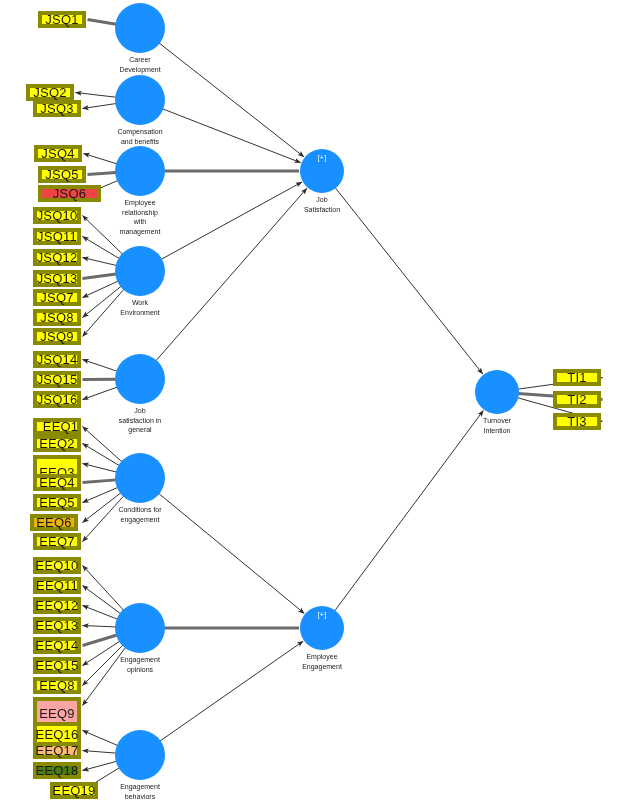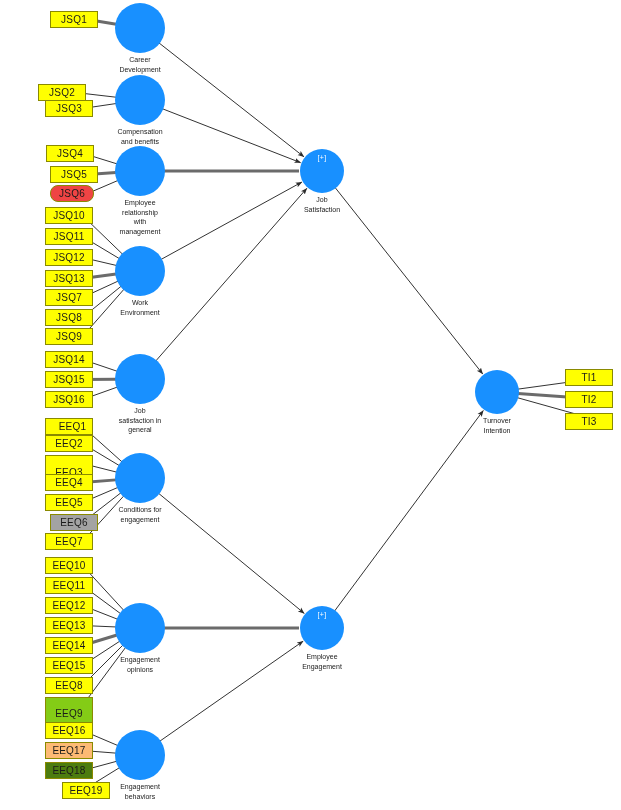--- a/index.html
+++ b/index.html
@@ -3,27 +3,26 @@
 <meta charset="utf-8">
 <style>
   html,body{margin:0;padding:0;background:#ffffff;}
   body{font-family:"Liberation Sans","DejaVu Sans",sans-serif;}
   #stage{position:relative;width:621px;height:810px;background:#ffffff;overflow:hidden;}
   #edges{position:absolute;left:0;top:0;width:621px;height:810px;}
   .ind-box{
     position:absolute;
     box-sizing:border-box;
     background:#ffff00;
-    border:1px solid #6d28d9;
+    border:4px solid #6d28d9;
     display:flex;align-items:center;justify-content:center;
-    font-size:10px;
+    font-size:13px;
     color:#1a1a1a;
     letter-spacing:.2px;
     z-index:3;
-    margin-left:12px;
   }
   .latent{
     position:absolute;
     border-radius:50%;
     background:#1890ff;
     z-index:3;
     display:flex;align-items:flex-start;justify-content:center;
   }
   .latent .plus{
     color:#ffffff;
@@ -101,47 +100,47 @@
         <line x1="335.03666984035857" y1="187.4634516269671" x2="482.7217425557978" y2="373.96860059903605" stroke="#333333" stroke-width="1" marker-end="url(#arrow)"></line>
         <line x1="334.5083237077079" y1="611.1316320284625" x2="483.3004073677485" y2="410.474879206922" stroke="#333333" stroke-width="1" marker-end="url(#arrow)"></line>
       </g>
   </svg>
   <div id="nodes">
       <div class="ind-box" style="left: 38px; top: 11px; width: 48px; height: 17px; background: rgb(255, 255, 0); border-color: rgb(138, 138, 0);">JSQ1</div>
       <div class="ind-box" style="left: 26px; top: 84px; width: 48px; height: 17px; background: rgb(255, 255, 0); border-color: rgb(138, 138, 0);">JSQ2</div>
       <div class="ind-box" style="left: 33px; top: 100px; width: 48px; height: 17px; background: rgb(255, 255, 0); border-color: rgb(138, 138, 0);">JSQ3</div>
       <div class="ind-box" style="left: 34px; top: 145px; width: 48px; height: 17px; background: rgb(255, 255, 0); border-color: rgb(138, 138, 0);">JSQ4</div>
       <div class="ind-box" style="left: 38px; top: 166px; width: 48px; height: 17px; background: rgb(255, 255, 0); border-color: rgb(138, 138, 0);">JSQ5</div>
-      <div class="ind-box" style="left: 38px; top: 185px; width: 44px; height: 17px; background: #ef4444; border-color: rgb(138, 138, 0); border-radius: 8px;">JSQ6</div>
+      <div class="ind-box" style="left: 38px; top: 185px; width: 63px; height: 17px; background: #ef4444; border-color: rgb(138, 138, 0);">JSQ6</div>
       <div class="ind-box" style="left: 33px; top: 207px; width: 48px; height: 17px; background: rgb(255, 255, 0); border-color: rgb(138, 138, 0);">JSQ10</div>
       <div class="ind-box" style="left: 33px; top: 228px; width: 48px; height: 17px; background: rgb(255, 255, 0); border-color: rgb(138, 138, 0);">JSQ11</div>
       <div class="ind-box" style="left: 33px; top: 249px; width: 48px; height: 17px; background: rgb(255, 255, 0); border-color: rgb(138, 138, 0);">JSQ12</div>
       <div class="ind-box" style="left: 33px; top: 270px; width: 48px; height: 17px; background: rgb(255, 255, 0); border-color: rgb(138, 138, 0);">JSQ13</div>
       <div class="ind-box" style="left: 33px; top: 289px; width: 48px; height: 17px; background: rgb(255, 255, 0); border-color: rgb(138, 138, 0);">JSQ7</div>
       <div class="ind-box" style="left: 33px; top: 309px; width: 48px; height: 17px; background: rgb(255, 255, 0); border-color: rgb(138, 138, 0);">JSQ8</div>
       <div class="ind-box" style="left: 33px; top: 328px; width: 48px; height: 17px; background: rgb(255, 255, 0); border-color: rgb(138, 138, 0);">JSQ9</div>
       <div class="ind-box" style="left: 33px; top: 351px; width: 48px; height: 17px; background: rgb(255, 255, 0); border-color: rgb(138, 138, 0);">JSQ14</div>
       <div class="ind-box" style="left: 33px; top: 371px; width: 48px; height: 17px; background: rgb(255, 255, 0); border-color: rgb(138, 138, 0);">JSQ15</div>
       <div class="ind-box" style="left: 33px; top: 391px; width: 48px; height: 17px; background: rgb(255, 255, 0); border-color: rgb(138, 138, 0);">JSQ16</div>
       <div class="ind-box" style="left: 33px; top: 418px; width: 48px; height: 17px; background: rgb(255, 255, 0); border-color: rgb(138, 138, 0); padding-left: 7px;">EEQ1</div>
       <div class="ind-box" style="left: 33px; top: 435px; width: 48px; height: 17px; background: rgb(255, 255, 0); border-color: rgb(138, 138, 0);">EEQ2</div>
       <div class="ind-box" style="left: 33px; top: 455px; width: 48px; height: 34px; background: rgb(255, 255, 0); border-color: rgb(138, 138, 0);">EEQ3</div>
       <div class="ind-box" style="left: 33px; top: 474px; width: 48px; height: 17px; background: rgb(255, 255, 0); border-color: rgb(138, 138, 0);">EEQ4</div>
       <div class="ind-box" style="left: 33px; top: 494px; width: 48px; height: 17px; background: rgb(255, 255, 0); border-color: rgb(138, 138, 0);">EEQ5</div>
-      <div class="ind-box" style="left: 38px; top: 514px; width: 48px; height: 17px; background: #a3a3a3; border-color: rgb(138, 138, 0);">EEQ6</div>
+      <div class="ind-box" style="left: 30px; top: 514px; width: 48px; height: 17px; background: #eab308; border-color: rgb(138, 138, 0);">EEQ6</div>
       <div class="ind-box" style="left: 33px; top: 533px; width: 48px; height: 17px; background: rgb(255, 255, 0); border-color: rgb(138, 138, 0);">EEQ7</div>
       <div class="ind-box" style="left: 33px; top: 557px; width: 48px; height: 17px; background: rgb(255, 255, 0); border-color: rgb(138, 138, 0);">EEQ10</div>
       <div class="ind-box" style="left: 33px; top: 577px; width: 48px; height: 17px; background: rgb(255, 255, 0); border-color: rgb(138, 138, 0);">EEQ11</div>
       <div class="ind-box" style="left: 33px; top: 597px; width: 48px; height: 17px; background: rgb(255, 255, 0); border-color: rgb(138, 138, 0);">EEQ12</div>
       <div class="ind-box" style="left: 33px; top: 617px; width: 48px; height: 17px; background: rgb(255, 255, 0); border-color: rgb(138, 138, 0);">EEQ13</div>
       <div class="ind-box" style="left: 33px; top: 637px; width: 48px; height: 17px; background: rgb(255, 255, 0); border-color: rgb(138, 138, 0);">EEQ14</div>
       <div class="ind-box" style="left: 33px; top: 657px; width: 48px; height: 17px; background: rgb(255, 255, 0); border-color: rgb(138, 138, 0);">EEQ15</div>
       <div class="ind-box" style="left: 33px; top: 677px; width: 48px; height: 17px; background: rgb(255, 255, 0); border-color: rgb(138, 138, 0);">EEQ8</div>
-      <div class="ind-box" style="left: 33px; top: 697px; width: 48px; height: 32px; background: #84cc16; border-color: rgb(138, 138, 0);">EEQ9</div>
-      <div class="ind-box" style="left: 33px; top: 722px; width: 48px; height: 17px; background: rgb(255, 255, 0); border-color: rgb(138, 138, 0);">EEQ16</div>
+      <div class="ind-box" style="left: 33px; top: 697px; width: 48px; height: 32px; background: #fca5a5; border-color: rgb(138, 138, 0);">EEQ9</div>
+      <div class="ind-box" style="left: 33px; top: 722px; width: 48px; height: 24px; background: rgb(255, 255, 0); border-color: rgb(138, 138, 0);">EEQ16</div>
       <div class="ind-box" style="left: 33px; top: 742px; width: 48px; height: 17px; background: #fdba74; border-color: rgb(138, 138, 0);">EEQ17</div>
       <div class="ind-box" style="left: 33px; top: 762px; width: 48px; height: 17px; background: #4d7c0f; border-color: rgb(138, 138, 0);">EEQ18</div>
       <div class="ind-box" style="left: 50px; top: 782px; width: 48px; height: 17px; background: rgb(255, 255, 0); border-color: rgb(138, 138, 0);">EEQ19</div>
       <div class="ind-box" style="left: 553px; top: 369px; width: 48px; height: 17px; background: rgb(255, 255, 0); border-color: rgb(138, 138, 0);">TI1</div>
       <div class="ind-box" style="left: 553px; top: 391px; width: 48px; height: 17px; background: rgb(255, 255, 0); border-color: rgb(138, 138, 0);">TI2</div>
       <div class="ind-box" style="left: 553px; top: 413px; width: 48px; height: 17px; background: rgb(255, 255, 0); border-color: rgb(138, 138, 0);">TI3</div>
       <div class="latent" style="left: 115px; top: 3px; width: 50px; height: 50px; background: rgb(24, 144, 255);"></div>
       <div class="latent-label" style="left: 90px; top: 55px; width: 100px;">Career<br>Development</div>
       <div class="latent" style="left: 115px; top: 75px; width: 50px; height: 50px; background: rgb(24, 144, 255);"></div>
       <div class="latent-label" style="left: 90px; top: 127px; width: 100px;">Compensation<br>and benefits</div>

